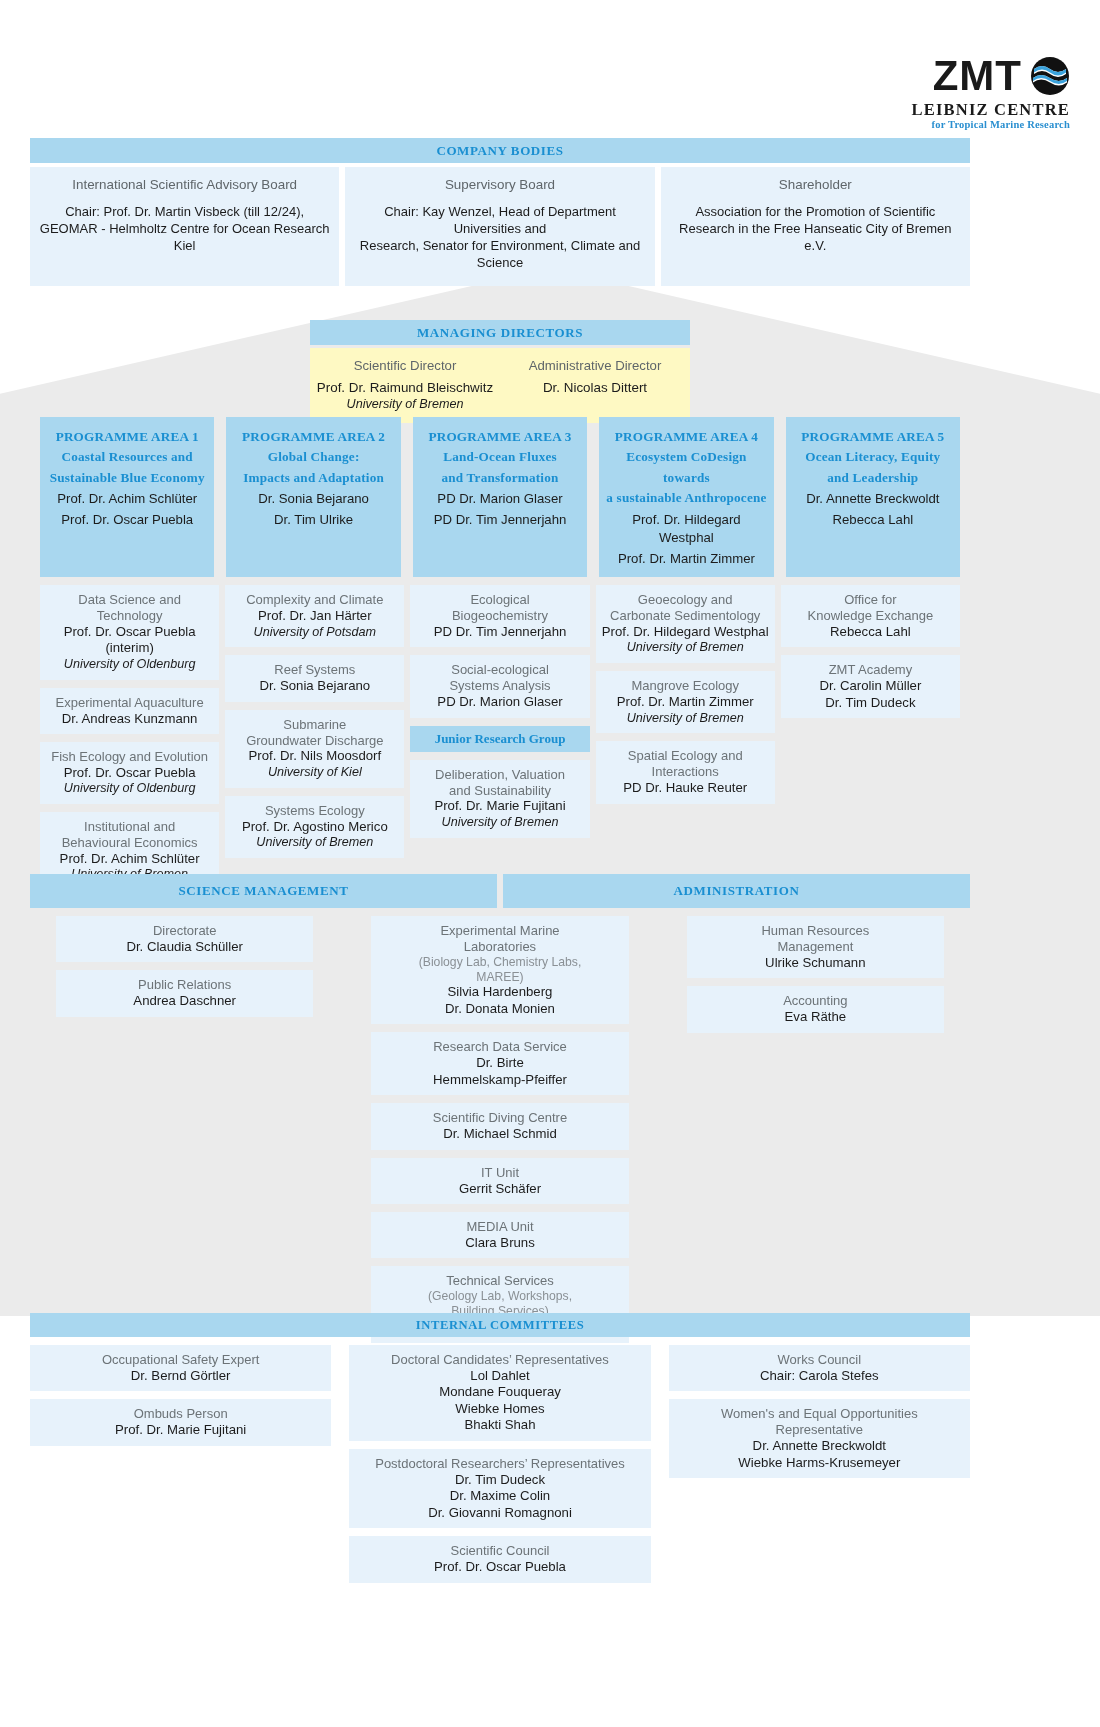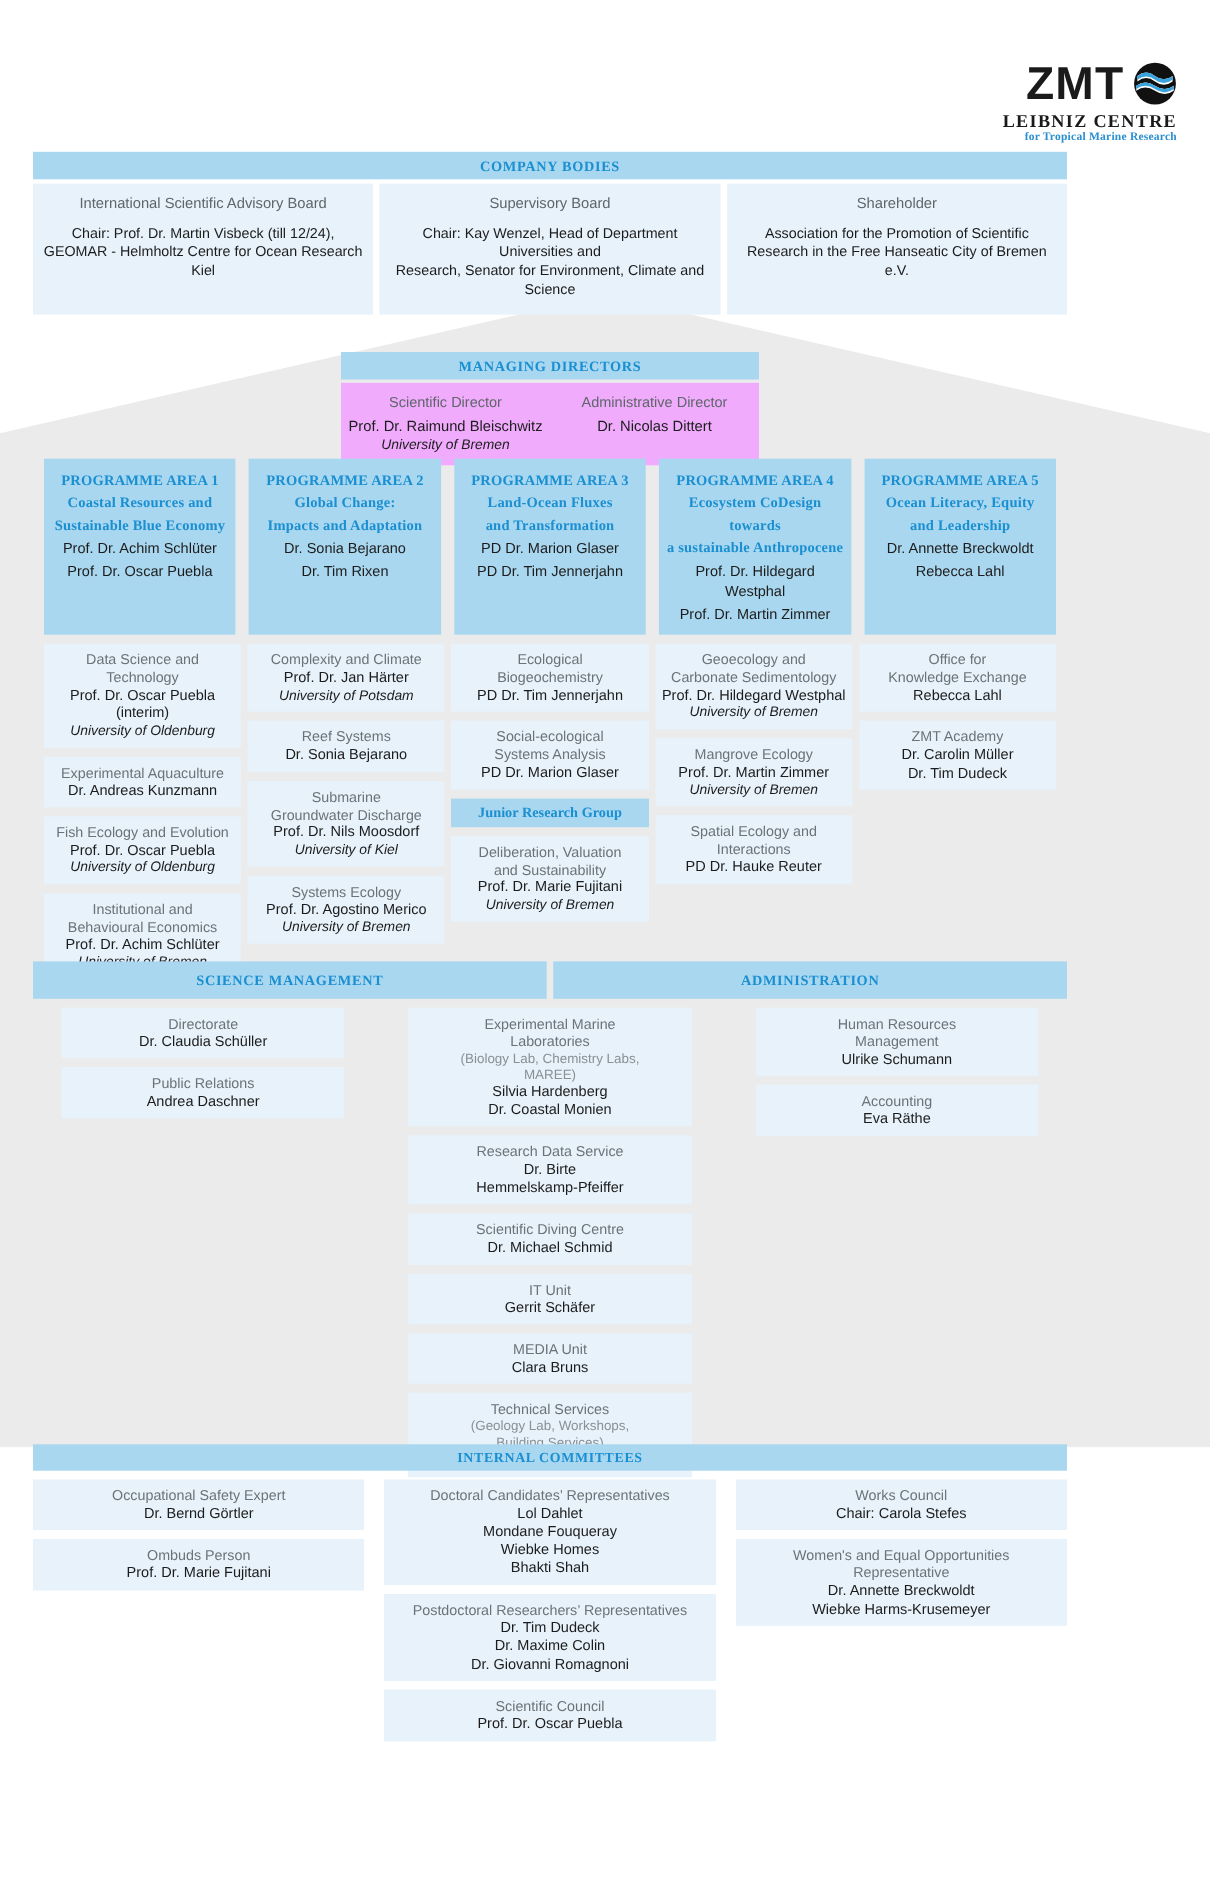--- a/index.html
+++ b/index.html
@@ -71,21 +71,21 @@
   .cb-wrap { position:absolute; left:30px; top:138px; width:940px; z-index:3; }
   .cb-bar { height:25px; font-size:13px; }
   .cb-row { display:flex; gap:6px; margin-top:4px; }
   .cb-col { background:#e7f2fb; flex:1; padding:10px 8px 14px; text-align:center; }
   .cb-col .title { color:#5f666a; font-size:13.4px; margin-bottom:11px; }
   .cb-col .body  { color:#1c1c1c; font-size:13px; line-height:1.32; }
 
   
   .md-wrap { position:absolute; left:310px; top:320px; width:380px; z-index:3; }
   .md-bar { height:25px; font-size:13px; }
-  .md-row { display:flex; margin-top:3px; background:#f0abfc; }
+  .md-row { display:flex; margin-top:3px; background:#fef9c3; }
   .md-col { flex:1; padding:10px 6px 12px; text-align:center; }
   .md-col .title { color:#5f666a; font-size:13.2px; margin-bottom:7px; }
   .md-col .name  { color:#1c1c1c; font-size:13.4px; line-height:1.25; }
   .md-col .inst  { color:#1c1c1c; font-size:12.6px; font-style:italic; }
 
   
   .pa-wrap { position:absolute; left:40px; top:417px; width:920px; z-index:3; }
   .pa-header-row { display:flex; gap:12px; }
   .pa-header {
     flex:1; background:#a9d7ef; padding:10px 5px 9px; text-align:center;
@@ -194,21 +194,21 @@
           <div class="ph">Coastal Resources and</div>
           <div class="ph">Sustainable Blue Economy</div>
           <div class="pn">Prof. Dr. Achim Schlüter</div>
           <div class="pn">Prof. Dr. Oscar Puebla</div>
         </div>
         <div class="pa-header">
           <div class="ph">PROGRAMME AREA 2</div>
           <div class="ph">Global Change:</div>
           <div class="ph">Impacts and Adaptation</div>
           <div class="pn">Dr. Sonia Bejarano</div>
-          <div class="pn">Dr. Tim Rixen</div>
+          <div class="pn">Dr. Tim Ulrike</div>
         </div>
         <div class="pa-header">
           <div class="ph">PROGRAMME AREA 3</div>
           <div class="ph">Land-Ocean Fluxes</div>
           <div class="ph">and Transformation</div>
           <div class="pn">PD Dr. Marion Glaser</div>
           <div class="pn">PD Dr. Tim Jennerjahn</div>
         </div>
         <div class="pa-header">
           <div class="ph">PROGRAMME AREA 4</div>
@@ -344,21 +344,21 @@
             <div class="name">Andrea Daschner</div>
           </div>
         </div>
         <div class="sv-col inner">
           <div class="box">
             <div class="title">Experimental Marine</div>
             <div class="title">Laboratories</div>
             <div class="sub">(Biology Lab, Chemistry Labs,</div>
             <div class="sub">MAREE)</div>
             <div class="name">Silvia Hardenberg</div>
-            <div class="name">Dr. Coastal Monien</div>
+            <div class="name">Dr. Donata Monien</div>
           </div>
           <div class="box">
             <div class="title">Research Data Service</div>
             <div class="name">Dr. Birte</div>
             <div class="name">Hemmelskamp-Pfeiffer</div>
           </div>
           <div class="box">
             <div class="title">Scientific Diving Centre</div>
             <div class="name">Dr. Michael Schmid</div>
           </div>

